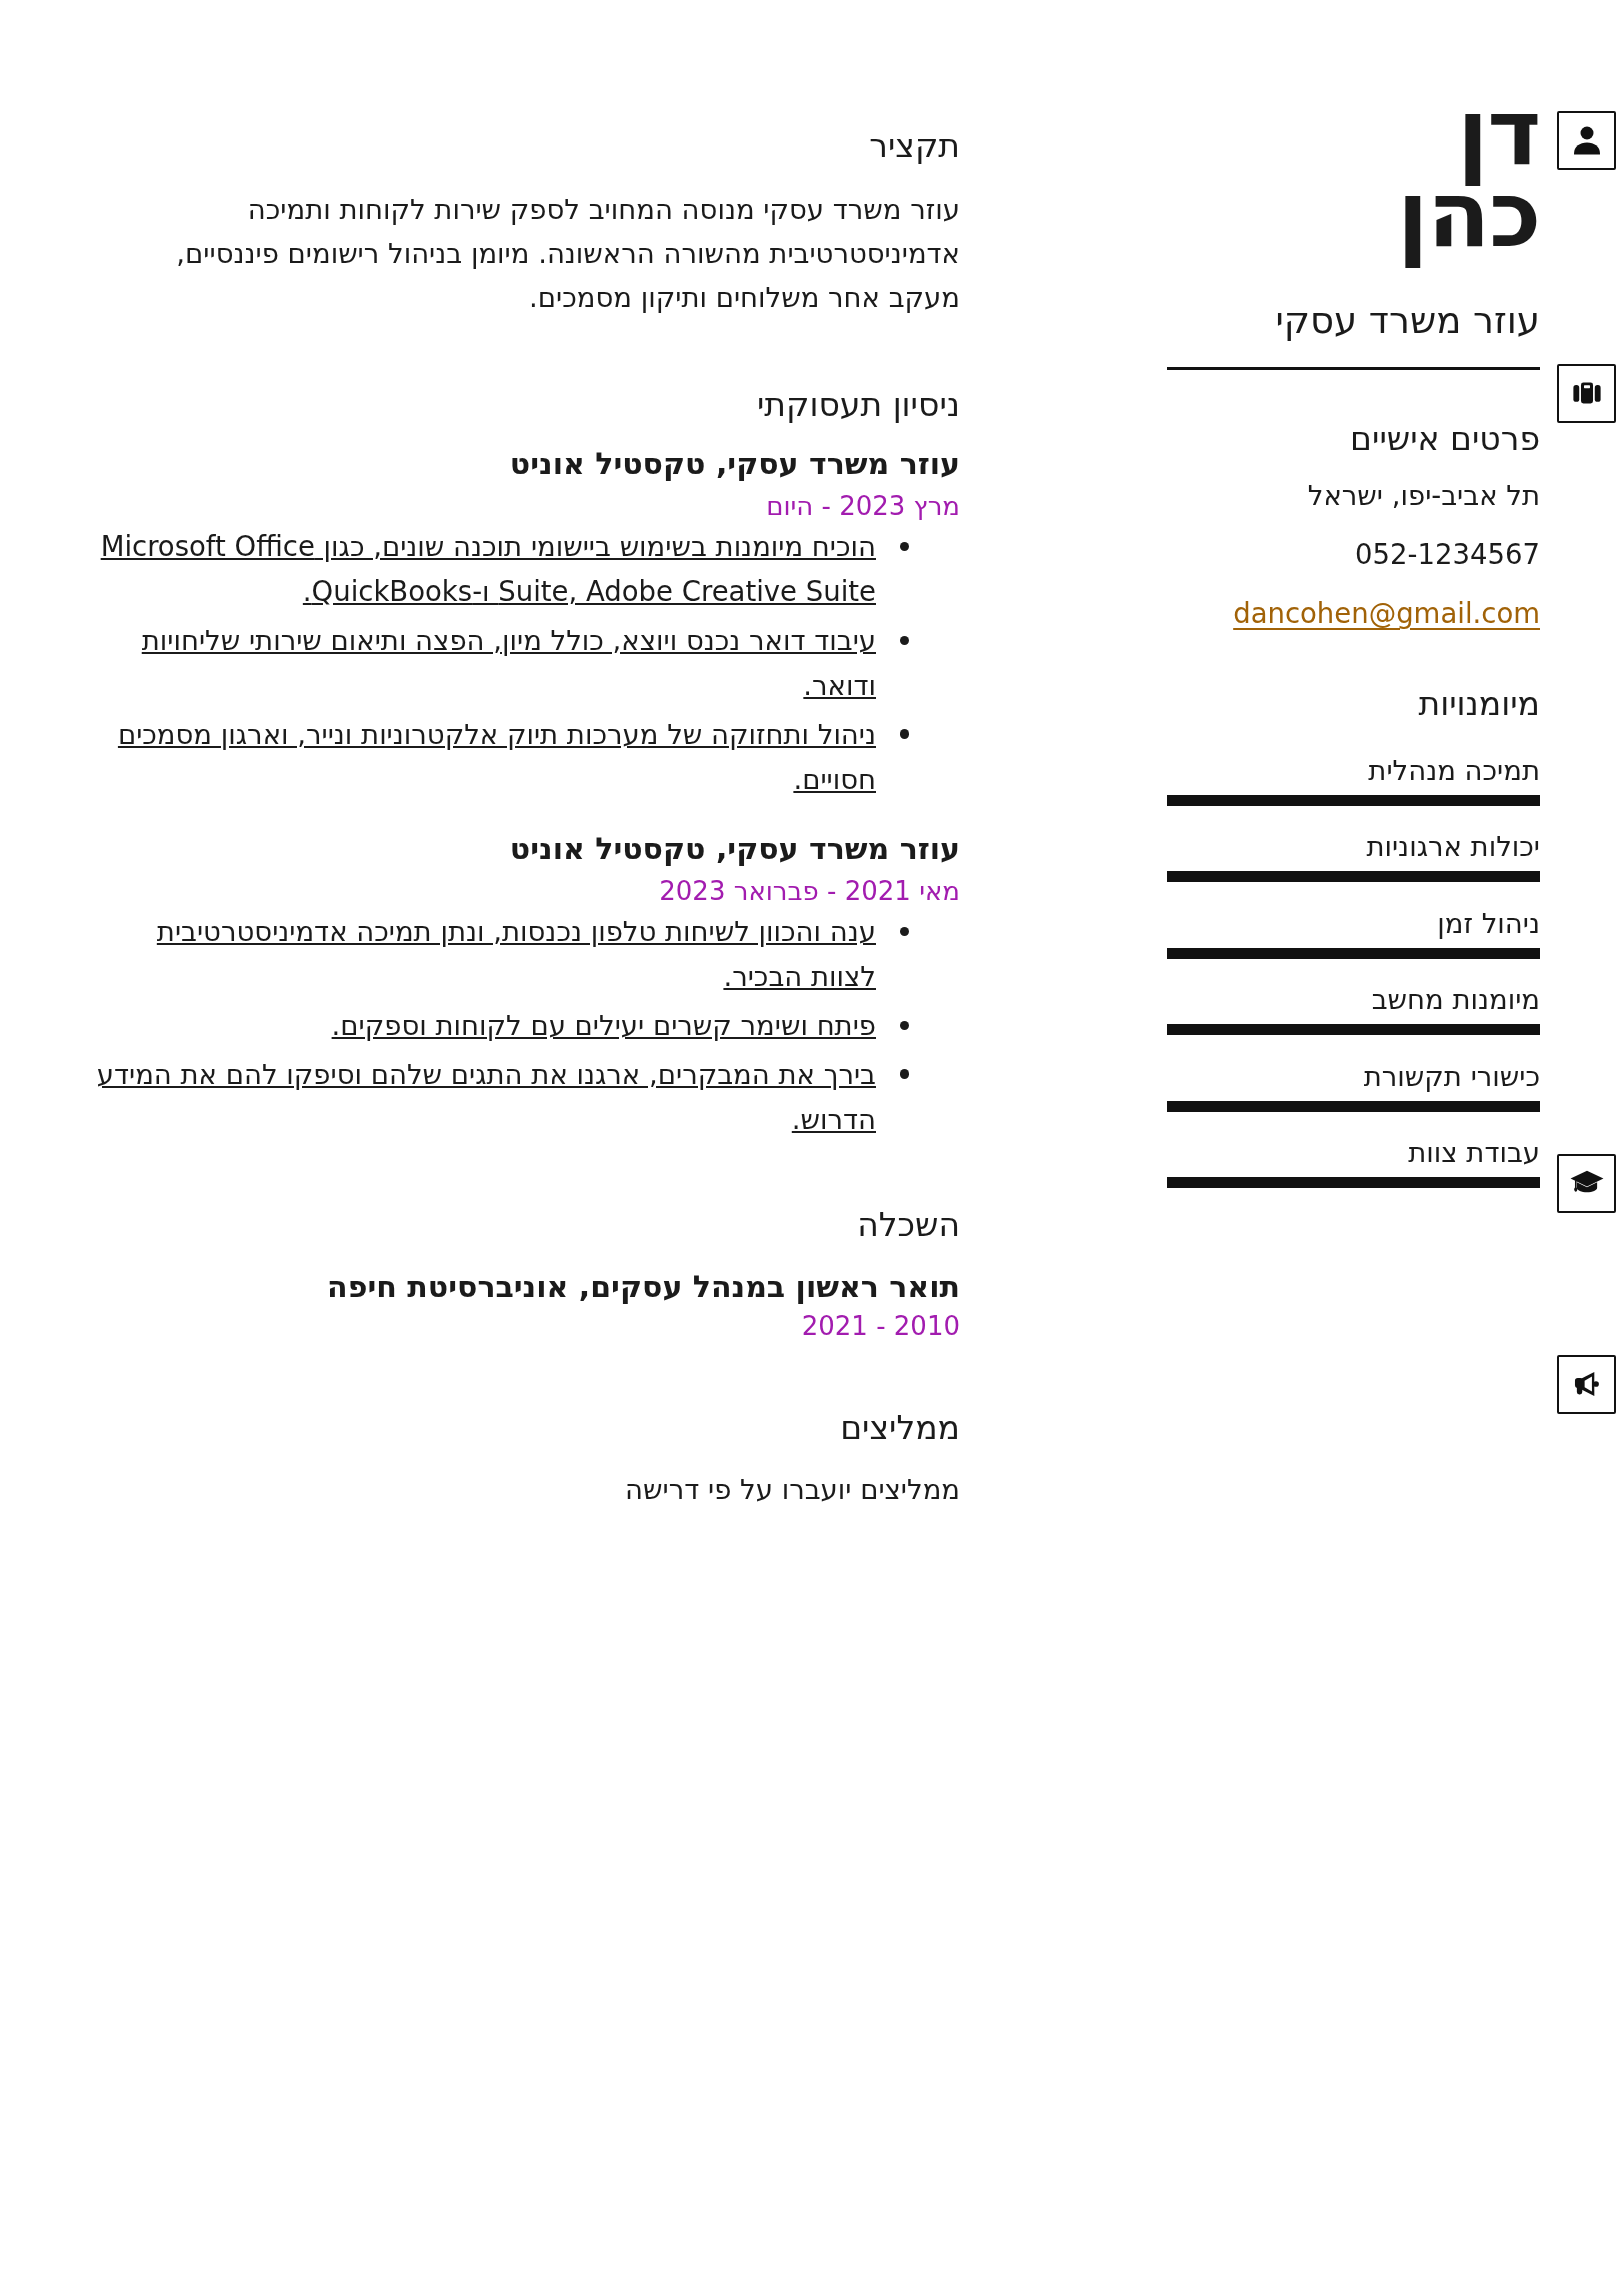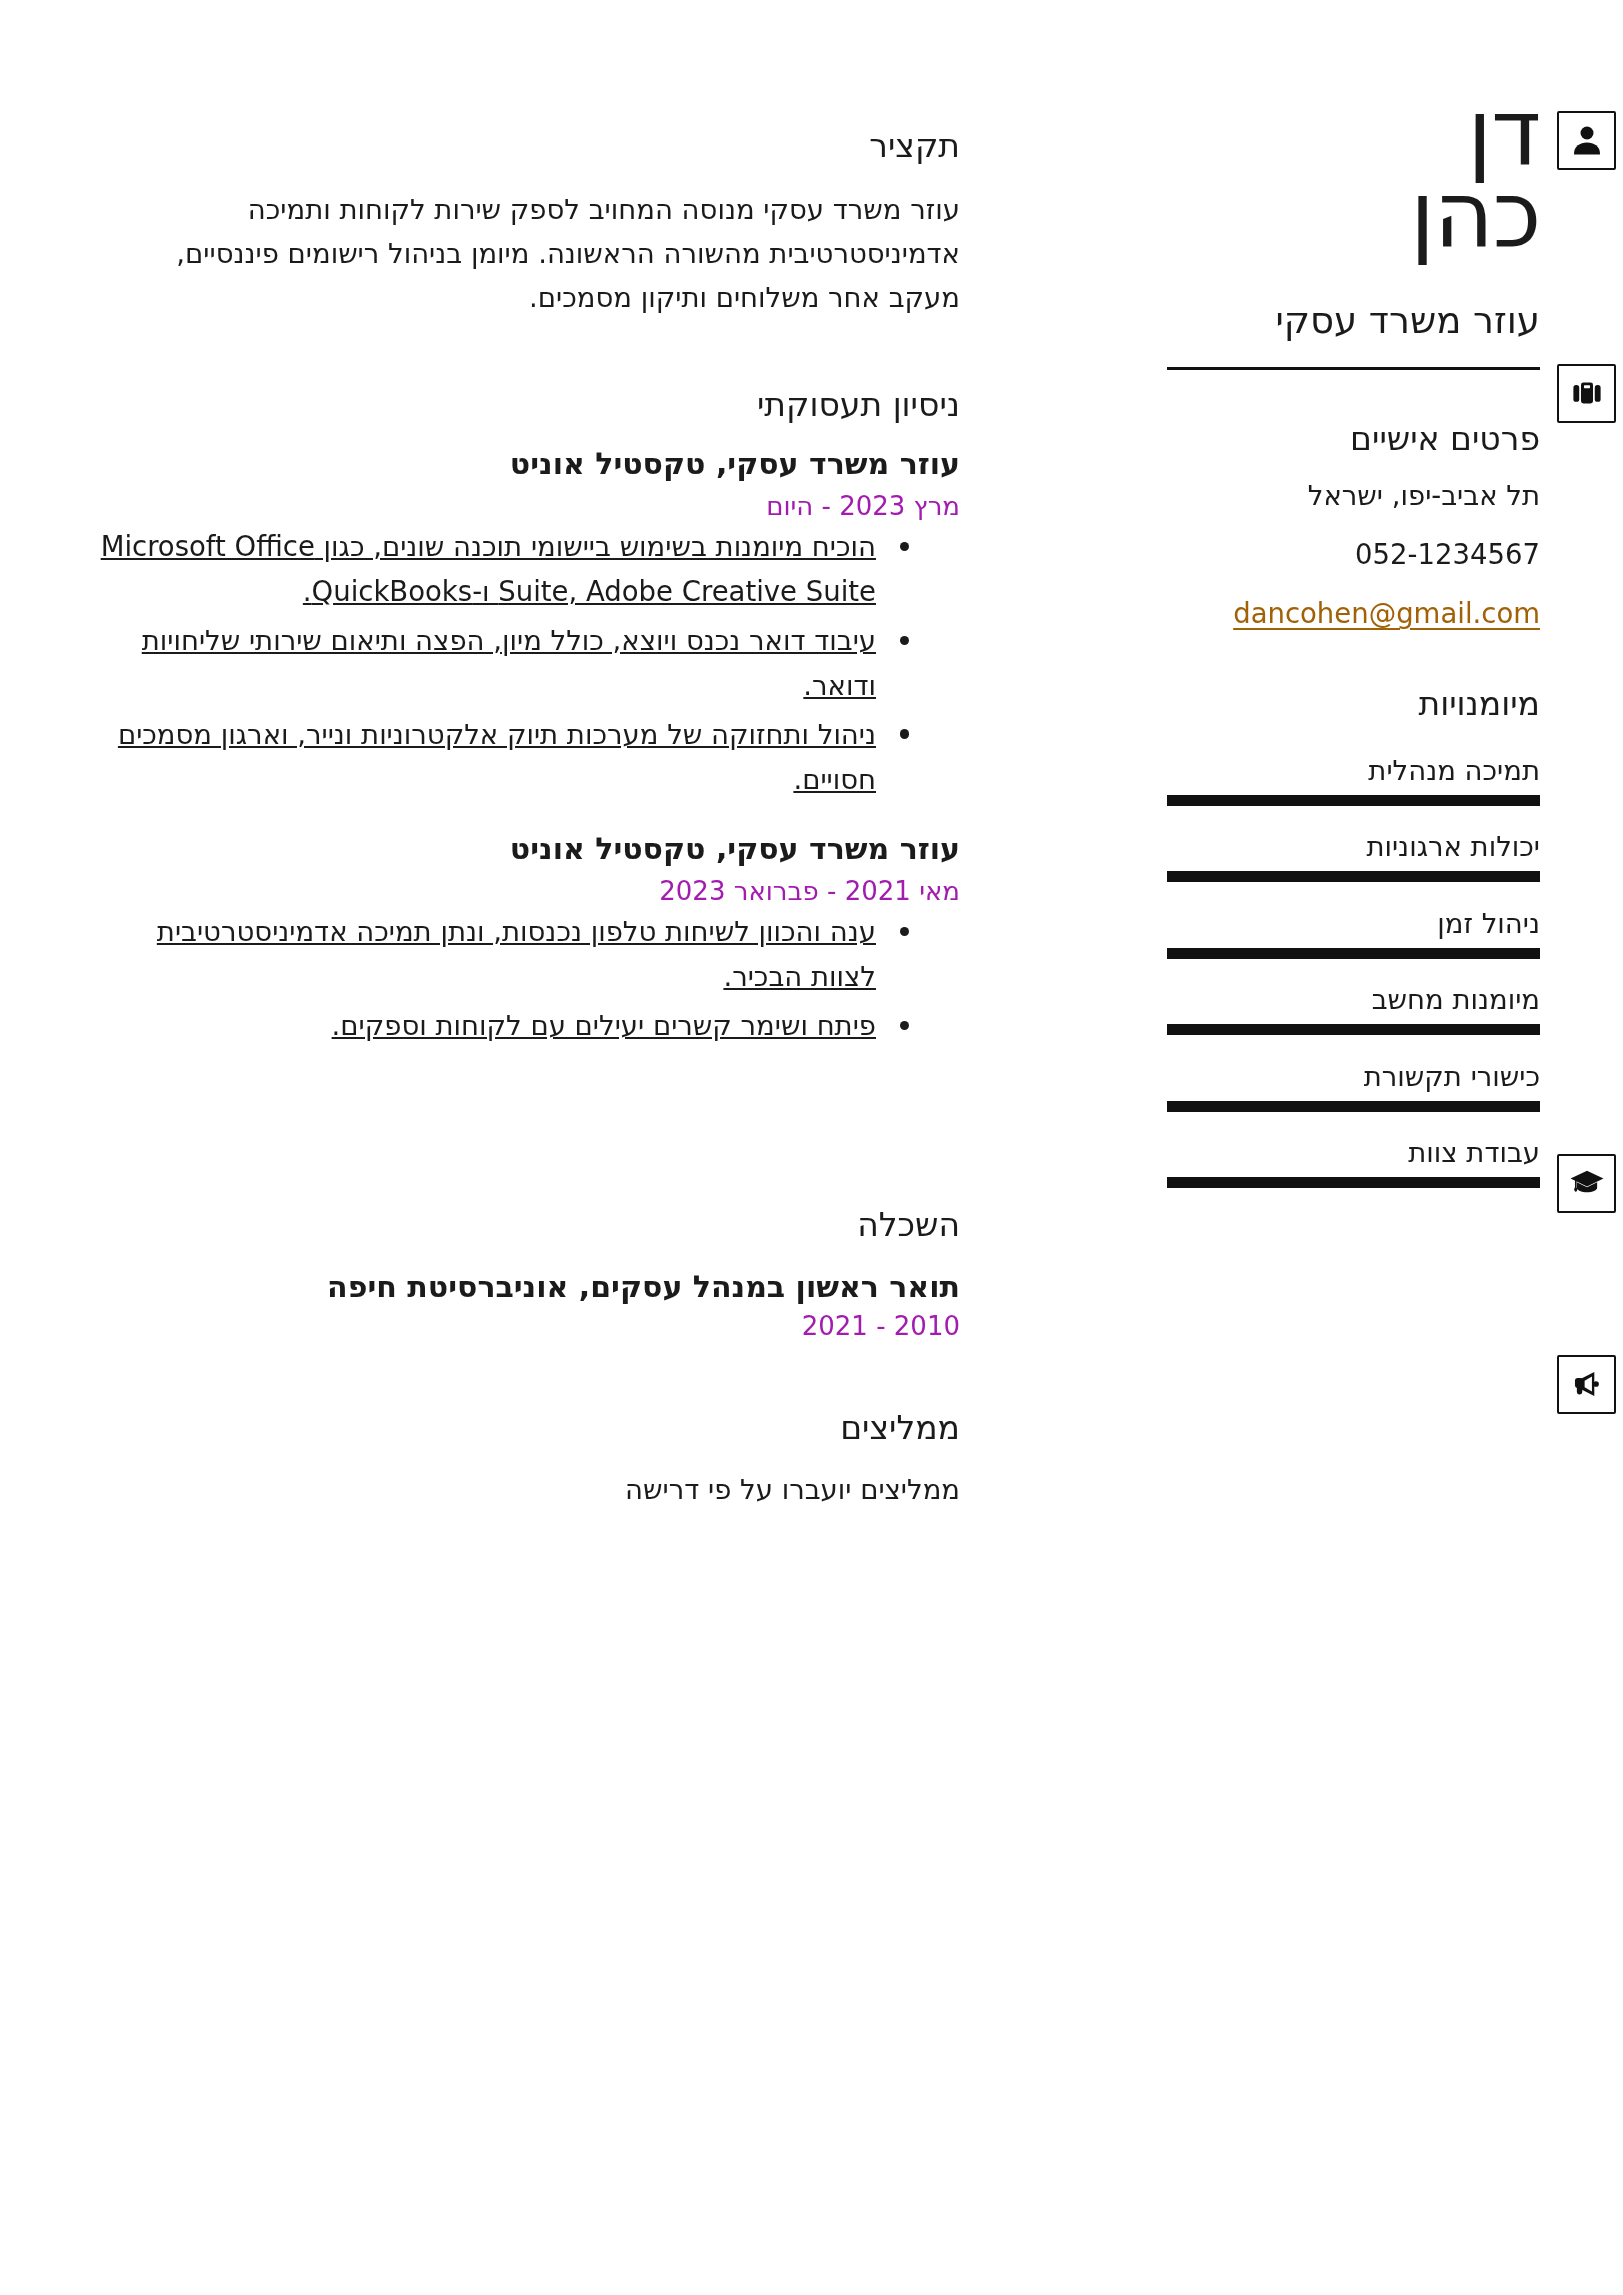--- a/index.html
+++ b/index.html
@@ -20,21 +20,21 @@
     display:flex;align-items:center;justify-content:center;
   }
   .icon-box svg{width:38px;height:38px;}
   #box-person{top:111px;}
   #box-briefcase{top:364px;}
   #box-graduation{top:1154px;}
   #box-megaphone{top:1355px;}
 
   
   .sb{position:absolute;right:83px;text-align:right;}
-  .name{top:92px;font-size:92px;line-height:82px;letter-spacing:-1.3px;font-weight:400;}
+  .name{top:92px;font-size:92px;line-height:82px;letter-spacing:-1.3px;font-weight:700;}
   .sb-jobtitle{top:300px;font-size:37px;line-height:41px;font-weight:400;}
   .sb-divider{position:absolute;left:1167px;top:367px;width:373px;height:3.3px;background:#111;}
   .sb-heading{font-size:33px;line-height:38px;font-weight:400;}
   #sb-personal-heading{top:420px;}
   .contact{top:479px;width:393px;}
   .contact .row{font-size:27.5px;line-height:33px;margin-bottom:26px;}
   .contact a{color:#a16207;text-decoration:underline;text-underline-offset:4.6px;text-decoration-thickness:2px;}
   #sb-skills-heading{top:685px;}
   .skills{top:753px;width:373px;}
   .skill{margin-bottom:23.6px;}
@@ -187,20 +187,21 @@
     <li>הוכיח מיומנות בשימוש ביישומי תוכנה שונים, כגון Microsoft Office Suite, Adobe Creative Suite ו-QuickBooks.</li>
     <li>עיבוד דואר נכנס ויוצא, כולל מיון, הפצה ותיאום שירותי שליחויות ודואר.</li>
     <li>ניהול ותחזוקה של מערכות תיוק אלקטרוניות ונייר, וארגון מסמכים חסויים.</li>
   </ul>
 
   <div class="mn job-title" id="job2-title">עוזר משרד עסקי, טקסטיל אוניט</div>
   <div class="mn job-date" id="job2-date">מאי 2021 - פברואר 2023</div>
   <ul class="mn bullets" id="job2-bullets">
     <li>ענה והכוון לשיחות טלפון נכנסות, ונתן תמיכה אדמיניסטרטיבית לצוות הבכיר.</li>
     <li>פיתח ושימר קשרים יעילים עם לקוחות וספקים.</li>
+    <li>בירך את המבקרים, ארגנו את התגים שלהם וסיפקו להם את המידע הדרוש.</li>
   </ul>
 
   <div class="mn mn-heading" id="sec-edu-h">השכלה</div>
   <div class="mn job-title" id="edu-title">תואר ראשון במנהל עסקים, אוניברסיטת חיפה</div>
   <div class="mn job-date" id="edu-date">2010 - 2021</div>
 
   <div class="mn mn-heading" id="sec-ref-h">ממליצים</div>
   <div class="mn" id="ref-text">ממליצים יועברו על פי דרישה</div>
 
 </div>

